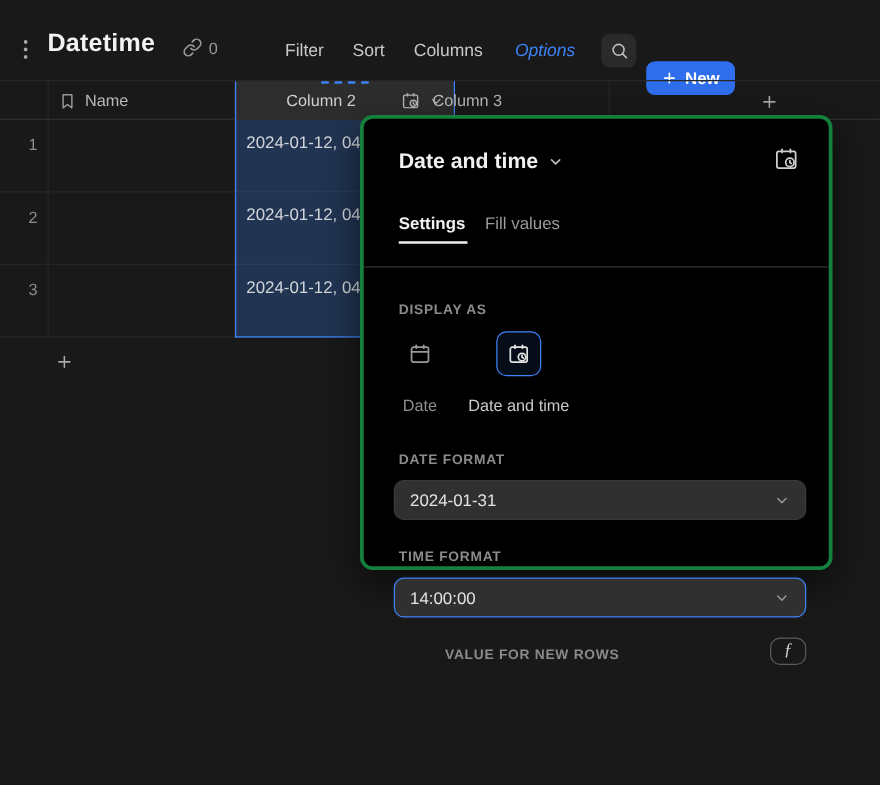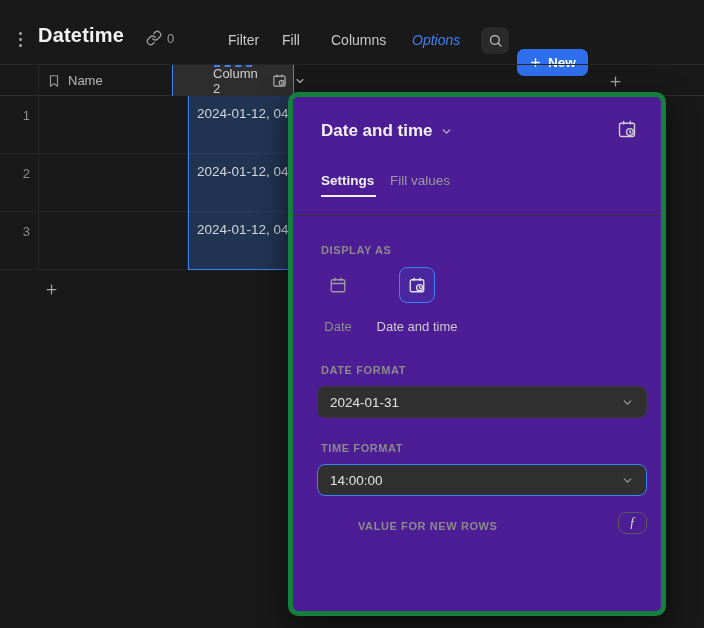--- a/index.html
+++ b/index.html
@@ -20,37 +20,37 @@
   .linkwrap{position:absolute;left:146px;top:30px;display:flex;align-items:center;gap:5px;color:#9a9a9a;font-size:13px;}
   .menu-item{position:absolute;top:32px;font-size:14px;color:#c9c9c9;background:none;border:none;cursor:pointer;font-family:inherit;}
   .menu-item.active{color:var(--accent);font-style:italic;}
   .search-btn{position:absolute;left:481px;top:27px;width:28px;height:27px;border-radius:7px;background:#2a2a2a;border:none;display:flex;align-items:center;justify-content:center;cursor:pointer;color:#c2c2c2;}
   .new-btn{position:absolute;left:517px;top:27px;height:27px;padding:0 12px;border-radius:7px;background:var(--new_button);border:none;display:flex;align-items:center;gap:6px;color:#fff;font-size:13.5px;font-weight:600;cursor:pointer;font-family:inherit;margin-top:22px;}
 
   
   .grid-header{position:absolute;left:0;top:64px;width:704px;height:32px;border-top:1px solid #262626;border-bottom:1px solid #2e2e2e;}
   .hdr-cell{position:absolute;top:0;height:31px;display:flex;align-items:center;gap:7px;padding:0 8px;font-size:13px;color:#b8b8b8;cursor:pointer;}
   .hdr-name{left:38px;width:150px;border-left:1px solid #262626;border-right:1px solid #262626;}
-  .hdr-col2{left:172px;width:122px;background:#2d2d2d;border-left:1px solid var(--accent);border-right:1px solid var(--accent);color:#cfcfcf;padding-left:40px;}
+  .hdr-col2{left:188px;width:176px;background:#2d2d2d;border-left:1px solid var(--accent);border-right:1px solid var(--accent);color:#cfcfcf;padding-left:40px;}
   .hdr-col3{left:338px;width:150px;border-right:1px solid #262626;}
   .hdr-notes{left:488px;width:112px;}
   .drag-indicator{position:absolute;left:50%;top:0;width:38px;transform:translateX(-50%);border-top:2px dashed var(--accent);}
   .hdr-col2 .spacer{flex:1;}
   .add-col{position:absolute;left:604px;top:70px;width:22px;height:22px;display:flex;align-items:center;justify-content:center;color:#a9a9a9;cursor:pointer;background:none;border:none;}
 
   .row{position:absolute;left:0;width:288px;height:58px;border-bottom:1px solid #262626;}
   .row-num{position:absolute;left:0;top:12px;width:30px;text-align:right;font-size:13px;color:#8d8d8d;}
   .cell{position:absolute;top:0;height:58px;padding:8px 8px;font-size:13.5px;line-height:20px;color:#d2d6da;cursor:cell;}
   .cell-name{left:38px;width:150px;border-left:1px solid #262626;border-right:1px solid #262626;}
   .cell-col2{left:188px;width:150px;background:var(--selection_bg);border-left:1px solid var(--accent);border-right:1px solid var(--accent);}
   .row-last .cell-col2{border-bottom:1px solid var(--accent);}
   .add-row{position:absolute;left:40px;top:278px;width:22px;height:22px;display:flex;align-items:center;justify-content:center;color:#a9a9a9;cursor:pointer;background:none;border:none;}
 
   
-  .panel{position:absolute;left:288px;top:92px;width:378px;height:524px;background:#4c1d95;border:5px solid #15803d;border-radius:10px;box-shadow:0 10px 30px rgba(0,0,0,.55);z-index:5;}
+  .panel{position:absolute;left:288px;top:92px;width:378px;height:364px;background:#000000;border:3px solid #15803d;border-radius:10px;box-shadow:0 10px 30px rgba(0,0,0,.55);z-index:5;}
   .panel-title{position:absolute;left:28px;top:24px;display:flex;align-items:center;gap:8px;font-size:17px;font-weight:700;color:#f1f1f1;cursor:pointer;}
   .panel-cal{position:absolute;right:24px;top:22px;color:#cfcfcf;}
   .tab{position:absolute;top:76px;font-size:13.5px;background:none;border:none;cursor:pointer;font-family:inherit;color:#9a9a9a;padding:0;}
   .tab.active{color:#f0f0f0;font-weight:600;}
   .tab-settings{left:28px;}
   .tab-fill{left:97px;}
   .tab-underline{position:absolute;left:28px;top:98px;width:55px;height:2px;background:#f0f0f0;}
   .panel-divider{position:absolute;left:0;top:118px;width:100%;height:1px;background:#333;}
   .section-label{position:absolute;left:28px;font-size:11px;font-weight:700;letter-spacing:.6px;color:#8b8b8b;}
   .lbl-display{top:147px;}
@@ -90,21 +90,21 @@
     <div class="linkwrap">
       <span>
         <svg width="16" height="16" viewBox="0 0 24 24" fill="none" stroke="#9a9a9a" stroke-width="2" stroke-linecap="round" stroke-linejoin="round">
             <path d="M10 13a5 5 0 0 0 7.54.54l3-3a5 5 0 0 0-7.07-7.07l-1.72 1.71"></path>
             <path d="M14 11a5 5 0 0 0-7.54-.54l-3 3a5 5 0 0 0 7.07 7.07l1.71-1.71"></path>
           </svg>
       </span>
       <span>0</span>
     </div>
     <button class="menu-item" style="left:228px">Filter</button>
-    <button class="menu-item" style="left:282px">Fill</button>
+    <button class="menu-item" style="left:282px">Sort</button>
     <button class="menu-item" style="left:331px">Columns</button>
     <button class="menu-item active" style="left:412px">Options</button>
     <button class="search-btn">
       <span>
         <svg width="15" height="15" viewBox="0 0 24 24" fill="none" stroke="currentColor" stroke-width="2" stroke-linecap="round">
             <circle cx="11" cy="11" r="7"></circle>
             <line x1="16.5" y1="16.5" x2="21" y2="21"></line>
           </svg>
       </span>
     </button>
@@ -139,20 +139,23 @@
             <line x1="16" y1="3" x2="16" y2="6"></line>
             <circle cx="15.5" cy="15.5" r="4"></circle>
             <path d="M15.5 13.8v1.9l1.4.9"></path>
           </svg>
       </span>
       <span style="color:#b5b5b5">
         <svg width="12" height="12" viewBox="0 0 24 24" fill="none" stroke="currentColor" stroke-width="2.2" stroke-linecap="round" stroke-linejoin="round">
             <path d="M6 9l6 6 6-6"></path>
           </svg>
       </span>
+    </div>
+    <div class="hdr-cell hdr-col3">
+      <span>Column 3</span>
     </div>
   </div>
   <button class="add-col">
     <svg width="15" height="15" viewBox="0 0 24 24" fill="none" stroke="currentColor" stroke-width="2" stroke-linecap="round">
         <line x1="12" y1="5" x2="12" y2="19"></line>
         <line x1="5" y1="12" x2="19" y2="12"></line>
       </svg>
   </button>
 
   <div class="row" style="top:96px">

